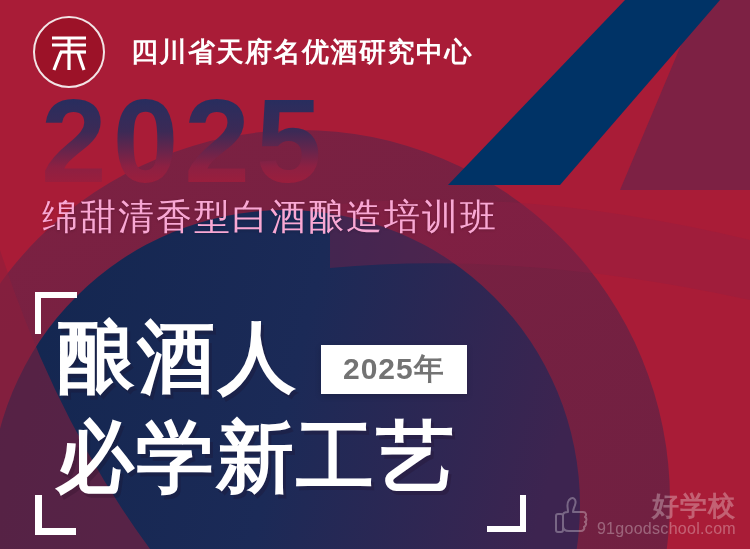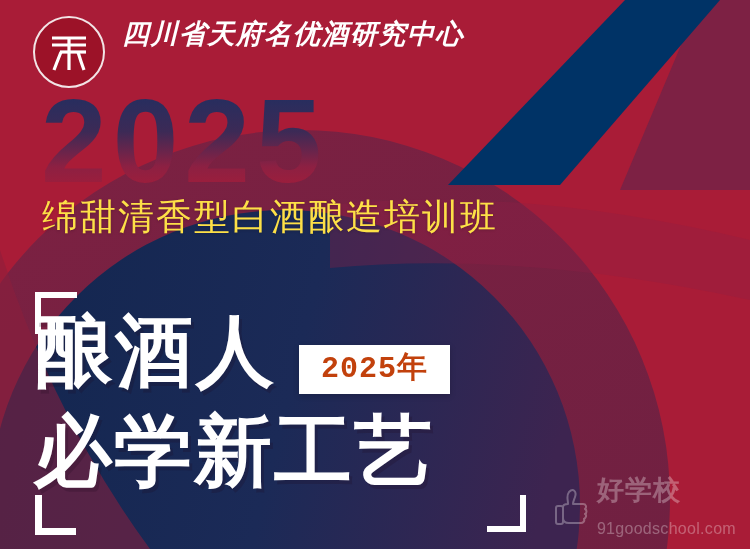--- a/index.html
+++ b/index.html
@@ -42,23 +42,22 @@
     user-select: none;
     pointer-events: none;
   }
 
   
   .header {
     position: absolute;
     left: 33px;
     top: 16px;
     display: flex;
-    align-items: flex-start;
-    gap: 17px;
-    font-style: italic;
+    align-items: center;
+    gap: 26px;
   }
   .seal-logo {
     width: 68px;
     height: 68px;
     border-radius: 50%;
     background: #9c1228;
     border: 2px solid #f2e4e6;
     display: block;
     position: relative;
     flex: 0 0 auto;
@@ -70,21 +69,21 @@
     font-weight: 700;
     letter-spacing: 1.5px;
     white-space: nowrap;
   }
 
   
   .subtitle {
     position: absolute;
     left: 42px;
     top: 193px;
-    color: #fde047;
+    color: #f9a8d4;
     font-size: 36px;
     font-weight: 500;
     letter-spacing: 2px;
     white-space: nowrap;
     text-shadow: 0 1px 3px rgba(0,0,0,0.18);
   }
 
   
   .bracket {
     position: absolute;
@@ -92,24 +91,23 @@
     height: 36px;
     pointer-events: none;
   }
   .bracket-tl { left: 35px; top: 292px; border-left: 6px solid #ffffff; border-top: 6px solid #ffffff; }
   .bracket-bl { left: 35px; top: 495px; width: 34px; height: 33px; border-left: 7px solid #ffffff; border-bottom: 7px solid #ffffff; }
   .bracket-br { left: 487px; top: 495px; width: 33px; height: 31px; border-right: 6px solid #ffffff; border-bottom: 6px solid #ffffff; }
 
   
   .headline {
     position: absolute;
-    left: 34px;
+    left: 56px;
     top: 318px;
     width: 470px;
-    font-family: Liberation Mono, monospace;
   }
   .headline-row {
     display: flex;
     align-items: center;
     gap: 22px;
   }
   .headline-text {
     color: #ffffff;
     font-size: 78px;
     font-weight: 900;
@@ -117,21 +115,21 @@
     letter-spacing: 3px;
     white-space: nowrap;
     text-shadow: 3px 4px 0 rgba(30,10,30,0.22);
   }
   .headline-text.line2 {
     margin-top: 20px;
     letter-spacing: 2px;
   }
   .year-badge {
     background: #ffffff;
-    color: #c2410c;
+    color: #737373;
     font-size: 30px;
     font-weight: 700;
     letter-spacing: 1px;
     padding: 9px 22px 10px 22px;
     white-space: nowrap;
     line-height: 1;
     box-shadow: 0 2px 6px rgba(0,0,0,0.18);
     margin-top: 24px;
   }
 
@@ -141,21 +139,21 @@
     right: 14px;
     bottom: 12px;
     display: flex;
     align-items: center;
     gap: 7px;
     opacity: 0.30;
     pointer-events: none;
     user-select: none;
   }
   .thumb-icon { width: 36px; height: 40px; flex: 0 0 auto; }
-  .wm-text { display: flex; flex-direction: column; align-items: flex-start; gap: 17px; }
+  .wm-text { display: flex; flex-direction: column; align-items: flex-end; gap: 1px; }
   .wm-brand {
     color: #ffffff;
     font-size: 27px;
     font-weight: 700;
     line-height: 1;
     letter-spacing: 1px;
   }
   .wm-url {
     color: #ffffff;
     font-size: 16px;

